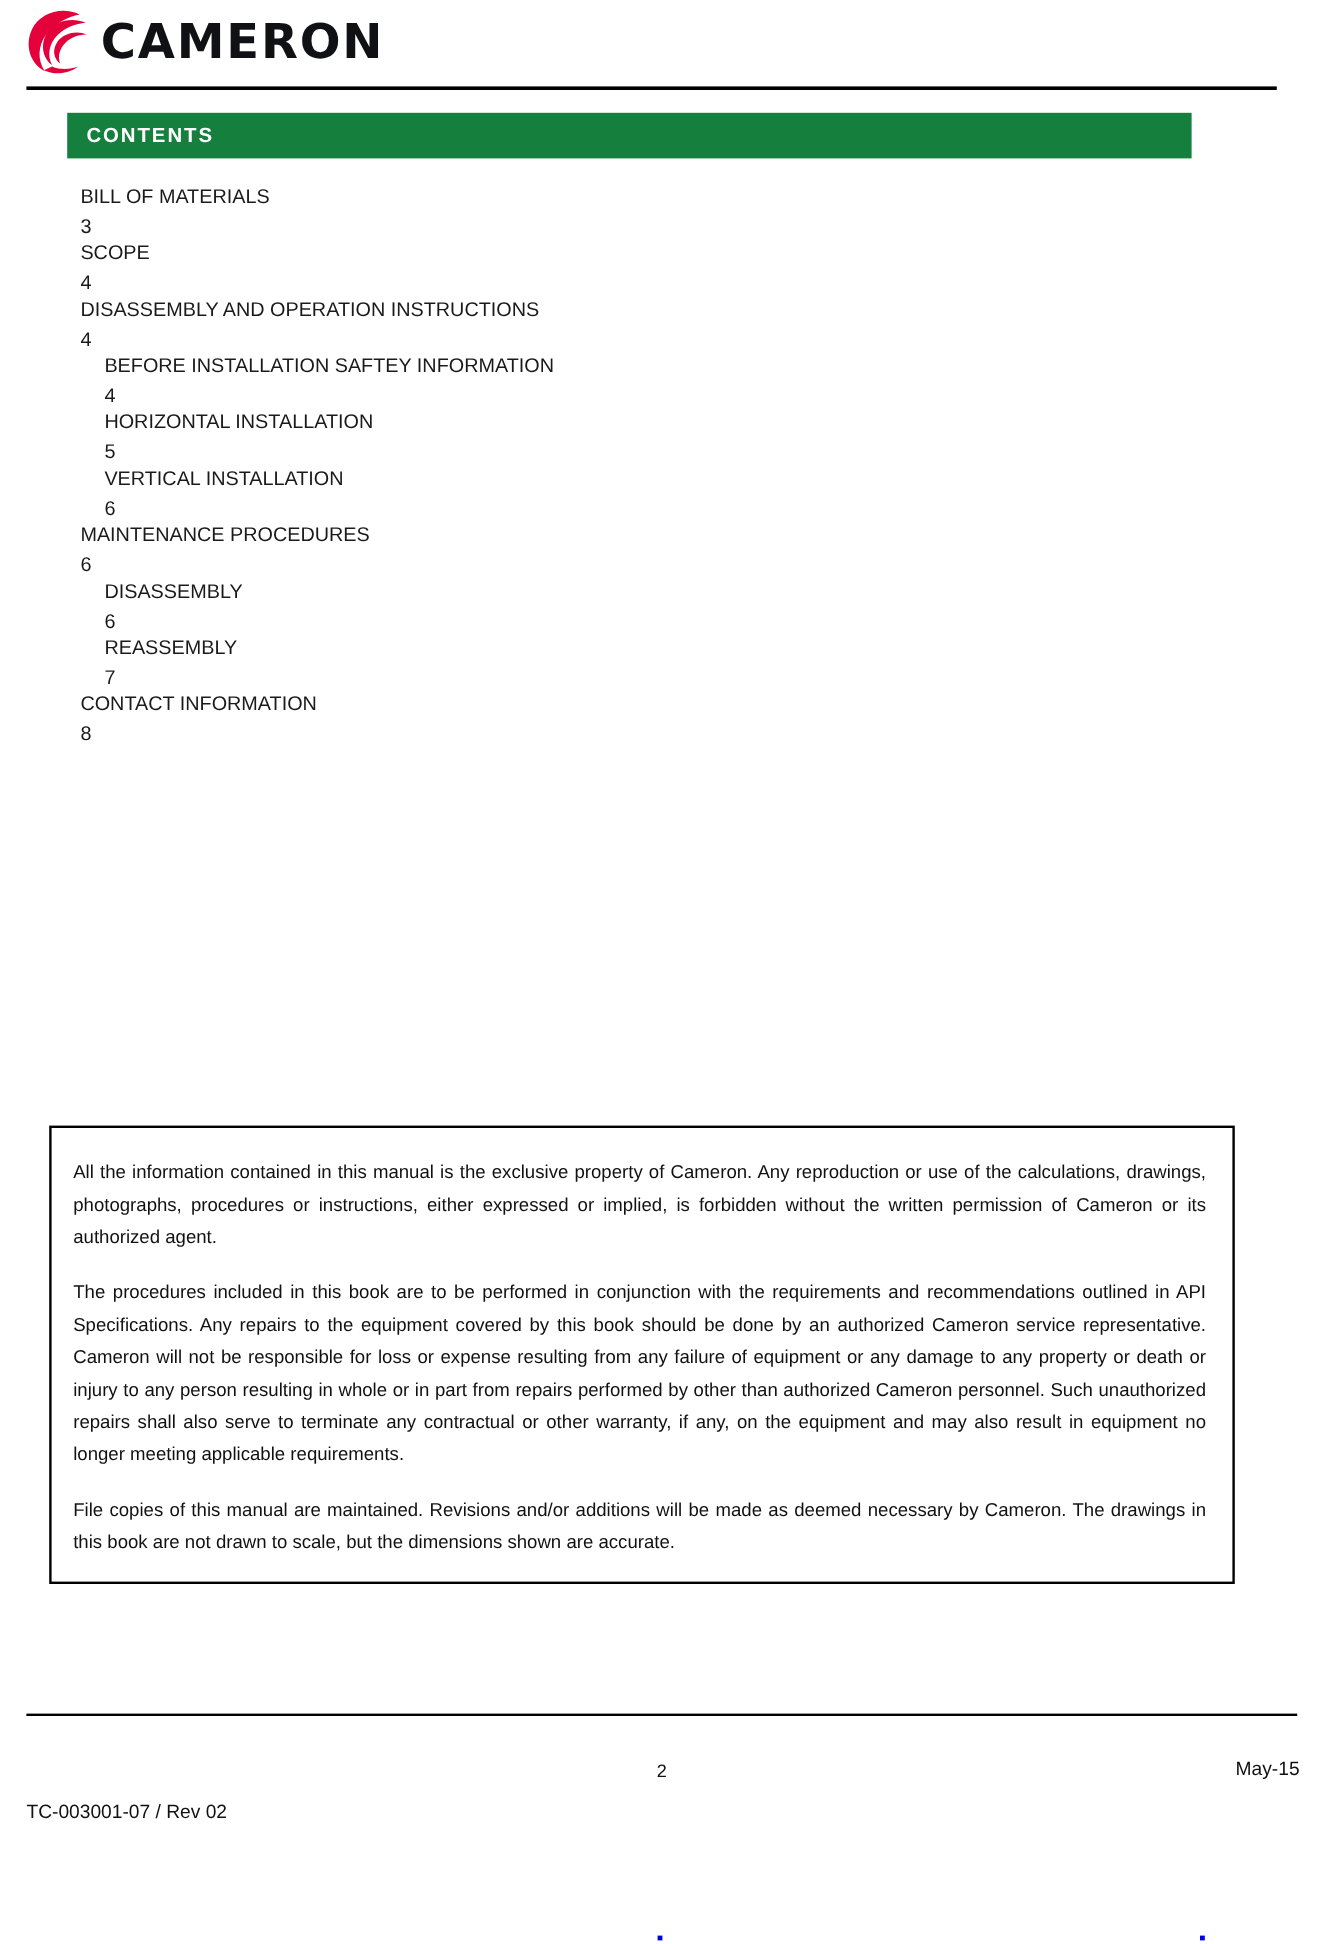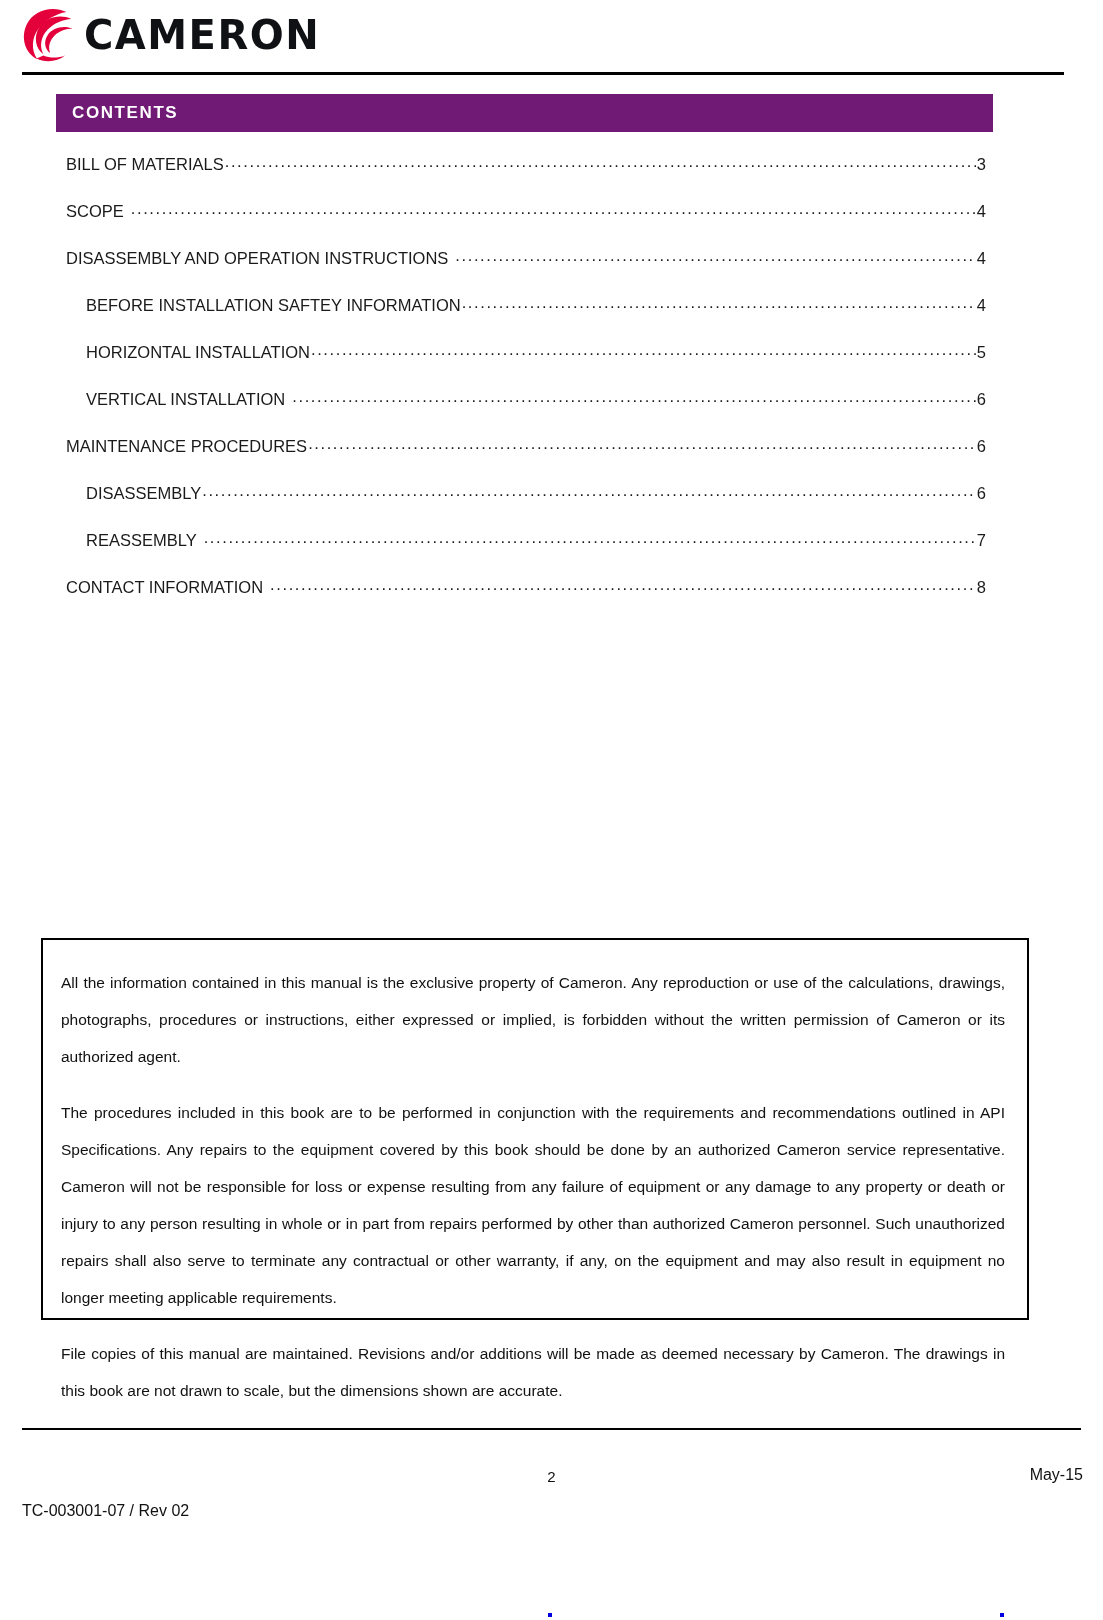--- a/index.html
+++ b/index.html
@@ -57,21 +57,21 @@
     background: #000000;
   }
 
   
   .contents-band {
     position: absolute;
     left: 56px;
     top: 94px;
     width: 937px;
     height: 38px;
-    background: #701a75;
+    background: #15803d;
   }
   .contents-band-label {
     position: absolute;
     left: 16px;
     top: 9px;
     color: #ffffff;
     font-family: "Liberation Sans", sans-serif;
     font-weight: bold;
     font-size: 17px;
     letter-spacing: 1.6px;
@@ -86,20 +86,21 @@
     width: 920px;
   }
   .toc-row {
     display: flex;
     align-items: baseline;
     font-size: 16.5px;
     line-height: 22px;
     height: 47px;
     color: #1a1a1a;
     white-space: nowrap;
+    flex-direction: column;
   }
   .toc-row.level-2 {
     padding-left: 20px;
   }
   .toc-title {
     flex: 0 0 auto;
   }
   .toc-gap {
     flex: 0 0 auto;
     width: 0;
@@ -139,21 +140,21 @@
     width: 988px;
     height: 382px;
     border: 2px solid #000000;
     box-sizing: border-box;
   }
   .disclaimer-inner {
     padding: 24px 18px 0 18px;
   }
   .disc-p {
     font-size: 15.5px;
-    line-height: 37px;
+    line-height: 27px;
     text-align: justify;
     color: #111111;
     margin: 0 4px 19px 0;
   }
   .disc-p:last-child {
     margin-bottom: 0;
   }
 
   
   .footer-rule {

